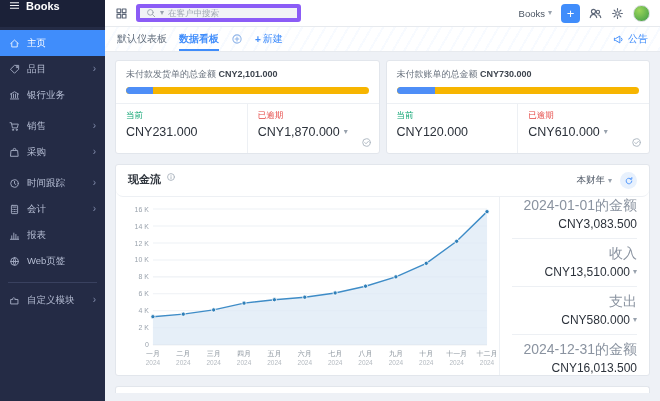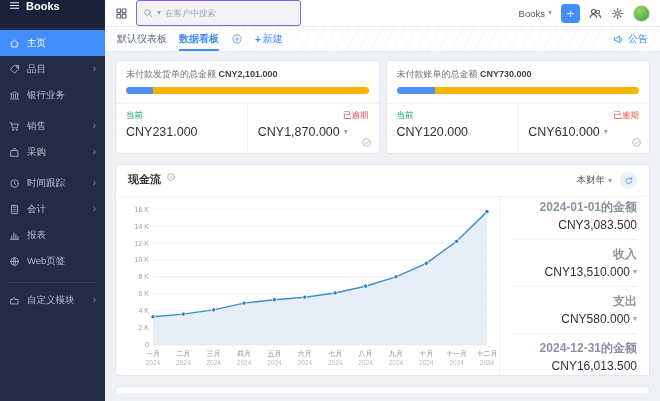--- a/index.html
+++ b/index.html
@@ -25,21 +25,21 @@
   .chev::after { content:"\203A"; }
   .badge { margin-left:auto; background:var(--accent); color:#fff; font-size:7.5px; line-height:1; padding:2px 5px; border-radius:8px; }
   .nav-divider { height:1px; background:#39415f; margin:8px 8px 4px; }
 
   
   .main { flex:1; display:flex; flex-direction:column; min-width:0; }
 
   .topbar { height:27px; min-height:27px; background:#fff; border-bottom:1px solid #e7eaee; display:flex; align-items:center; gap:8px; padding:0 10px; }
   .icon-btn { display:flex; align-items:center; color:#5d6778; cursor:pointer; }
   .icon-btn svg { width:13px; height:13px; }
-  .search { width:165px; height:26px; background:#f1f3f6; border:1px solid #8b5cf6; border-radius:3px; display:flex; align-items:center; gap:4px; padding:0 6px; color:#98a1ad; }
+  .search { width:165px; height:18px; background:#f1f3f6; border:4px solid #8b5cf6; border-radius:3px; display:flex; align-items:center; gap:4px; padding:0 6px; color:#98a1ad; }
   .search svg { width:10px; height:10px; flex:none; }
   .search input { border:none; background:transparent; outline:none; font-size:8.5px; width:100%; color:#555; font-family:inherit; }
   .search input::placeholder { color:#a0a8b3; }
   .caret { color:#98a1ad; font-size:8px; line-height:1; }
   .caret::after { content:"\25BE"; }
   .top-right { margin-left:auto; display:flex; align-items:center; gap:9px; }
   .org { font-size:9.5px; color:#4b5563; display:flex; gap:3px; align-items:center; cursor:pointer; }
   .plus-btn { width:19px; height:19px; background:var(--accent); color:#fff; border-radius:4px; display:flex; align-items:center; justify-content:center; font-size:13px; cursor:pointer; }
   .plus-btn::after { content:"+"; line-height:1; }
   .avatar { width:17px; height:17px; border-radius:50%; background:radial-gradient(circle at 35% 30%, #9cd65a, #3c9a46); border:1px solid #d7dbe0; cursor:pointer; }
@@ -61,21 +61,21 @@
 
   
   .stat-row { display:flex; gap:6px; }
   .stat-card { flex:1; position:relative; min-width:0; }
   .stat-title { padding:7px 10px 5px; font-size:9px; color:#6a737f; white-space:nowrap; overflow:hidden; }
   .stat-title b { color:#3c434d; font-weight:bold; }
   .bar-track { height:7px; background:var(--bar-yellow); border-radius:4px; margin:1px 10px 9px; overflow:hidden; }
   .bar-fill { height:100%; background:var(--bar-blue); border-radius:4px 0 0 4px; }
   .stat-split { display:flex; border-top:1px solid #edf0f4; }
   .stat-cell { flex:1; padding:6px 10px 14px; min-width:0; }
-  .stat-cell + .stat-cell { border-left:1px solid #edf0f4;text-align:right; }
+  .stat-cell + .stat-cell { border-left:1px solid #edf0f4; }
   .cell-label { font-size:8.5px; margin-bottom:3px; }
   .green { color:var(--green); }
   .red { color:var(--red); }
   .blue { color:var(--accent); }
   .cell-value { font-size:12.5px; color:#2c323b; font-weight:500; display:flex; align-items:center; gap:4px; white-space:nowrap; }
   .check-badge { position:absolute; right:7px; bottom:5px; color:#aeb7c2; cursor:pointer; }
   .check-badge svg { width:11px; height:11px; }
 
   
   .flow-card { height:212px; display:flex; flex-direction:column; }
@@ -86,21 +86,21 @@
   .flow-right { margin-left:auto; display:flex; align-items:center; gap:8px; }
   .period { font-size:9.5px; color:#4b5563; display:flex; align-items:center; gap:3px; cursor:pointer; }
   .refresh-btn { width:17px; height:17px; border-radius:50%; background:#e8f1fd; display:flex; align-items:center; justify-content:center; color:var(--accent); cursor:pointer; }
   .refresh-btn svg { width:10px; height:10px; }
   .flow-body { display:flex; flex:1; min-height:0; }
   .chart-area { flex:1; padding:4px 2px 0 4px; min-width:0; }
   .chart-area svg { width:100%; height:100%; }
   .flow-side { width:150px; min-width:150px; border-left:1px solid #edf0f4; padding:2px 12px; display:flex; flex-direction:column; justify-content:center; }
   .side-row { padding:6px 0 7px; text-align:right; border-bottom:1px solid #edf0f4; }
   .side-row:last-child { border-bottom:none; }
-  .side-label { font-size:12px; color:#8a93a0; margin-bottom:2px;font-weight:bold; }
+  .side-label { font-size:14px; color:#8a93a0; margin-bottom:2px; }
   .side-value { font-size:12px; color:#2c323b; font-weight:500; display:flex; justify-content:flex-end; align-items:center; gap:3px; white-space:nowrap; }
 
   .stub-card { flex:1; border-bottom:none; border-radius:3px 3px 0 0; }
 </style>
 </head>
 <body style="--accent: #408dfb; --green: #0fa573; --red: #e54643; --bar-yellow: #f7b500; --bar-blue: #4e8ef7;">
 
 <aside class="sidebar">
   <div class="logo">
     <svg class="ic" viewBox="0 0 16 16" width="11" height="11">

